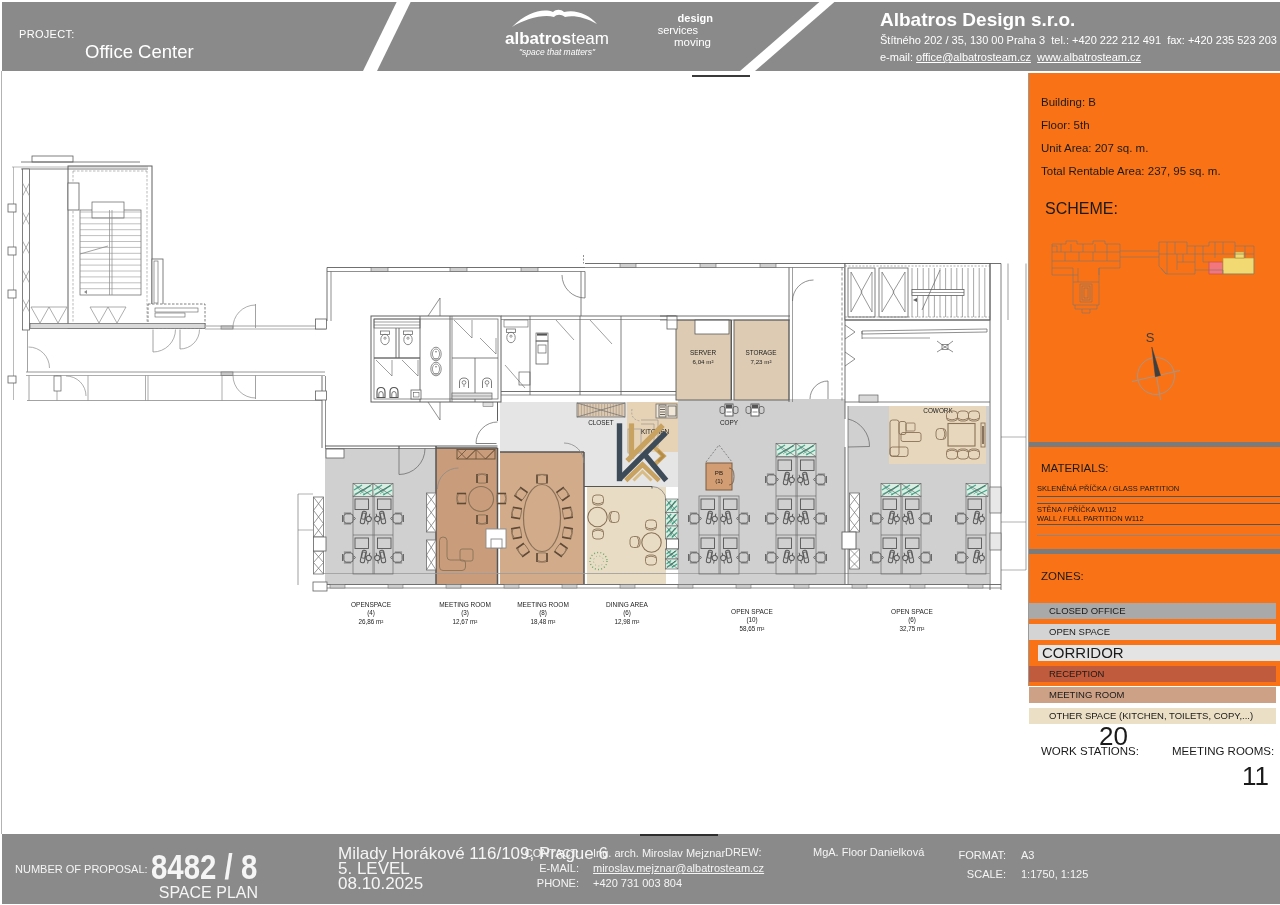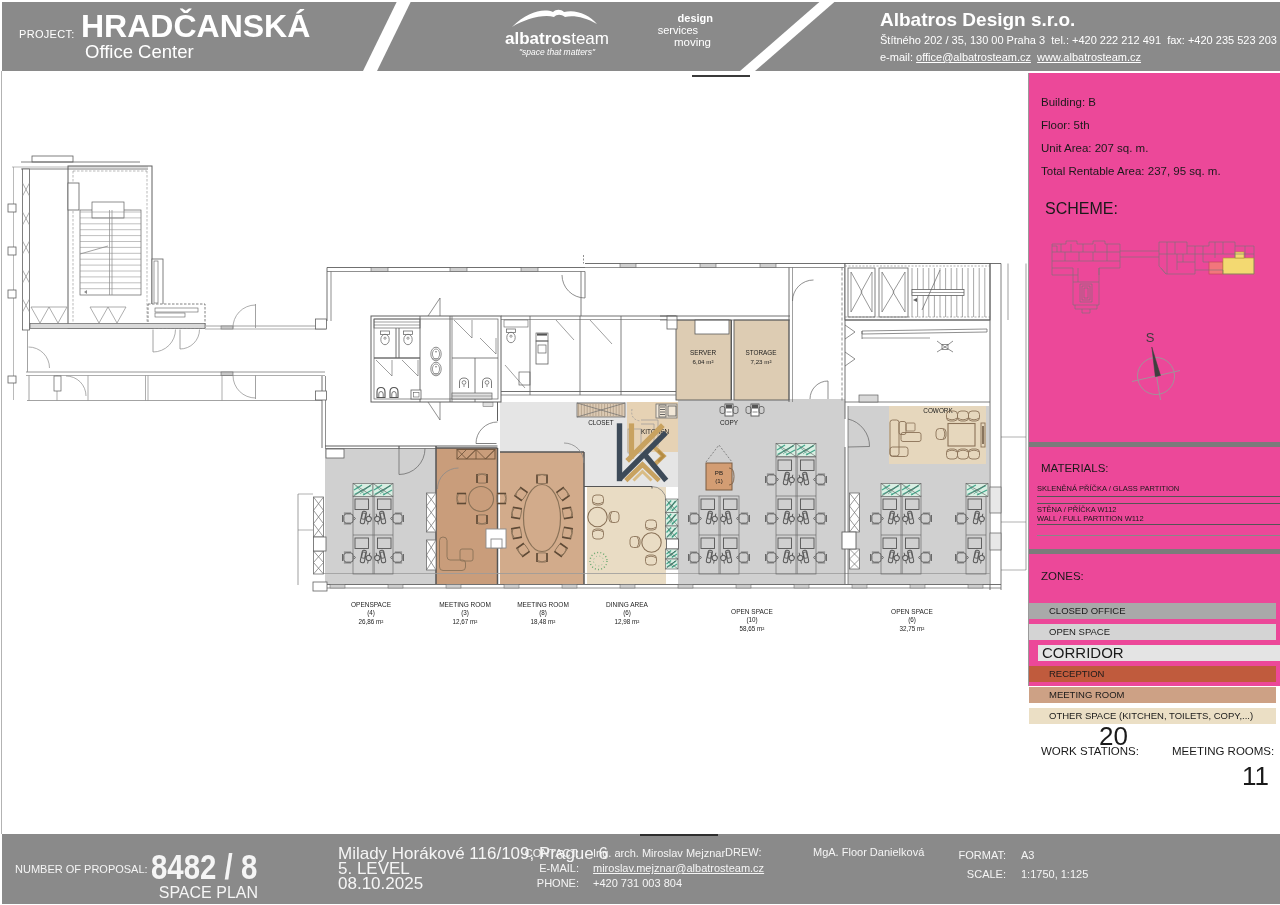--- a/index.html
+++ b/index.html
@@ -1220,21 +1220,20 @@
     </svg>
 
 <div class="abs" style="left:2px;top:2px;width:1278px;height:69px;background:#8a8a8a;overflow:hidden">
 
   <div class="abs" style="left:361px;top:0;width:14px;height:69px;background:#fff;transform:skewX(-26deg);transform-origin:bottom left"></div>
 
   <div class="abs" style="left:738px;top:0;width:15px;height:69px;background:#fff;transform:skewX(-49deg);transform-origin:bottom left"></div>
 
   <div class="abs" style="left:17px;top:26px;font-size:11px;color:#fff;letter-spacing:0.3px">PROJECT:</div>
 
-  <div class="abs" style="left:79px;top:5.5px;font-size:32px;font-weight:bold;color:#fff">HRADČANSKÁ</div>
   <div class="abs" style="left:83px;top:39px;font-size:18.5px;font-weight:normal;color:#fff">Office Center</div>
 
   <div class="abs" style="left:455px;top:0;width:200px;height:69px;text-align:center">
     <svg width="200" height="69" viewBox="0 0 200 69">
 
       <path d="M 55 25 C 70 10 86 6 96 10 C 99 7 104 7 107 10 C 118 7 132 12 140 22 C 128 15 116 13 108 15 C 104 12 100 12 97 15 C 86 12 68 17 55 25 Z" fill="#fff"></path>
     </svg>
     <div class="abs" style="left:0;top:27px;width:200px;font-size:17px;color:#fff"><b>albatros</b>team</div>
     <div class="abs" style="left:0;top:45px;width:200px;font-size:8.5px;font-style:italic;color:#fff">"space that matters"</div>
   </div>
@@ -1247,21 +1246,21 @@
 
   <div class="abs" style="left:878px;top:7px;color:#fff">
     <div style="font-size:19px;font-weight:bold">Albatros Design s.r.o.</div>
     <div style="font-size:11px;margin-top:3px">Štítného 202 / 35, 130 00 Praha 3&nbsp; tel.: +420 222 212 491&nbsp; fax: +420 235 523 203</div>
     <div style="font-size:11px;margin-top:5px">e-mail: <span style="text-decoration:underline">office@albatrosteam.cz</span>&nbsp; <span style="text-decoration:underline">www.albatrosteam.cz</span></div>
   </div>
 </div>
 
 <div class="abs" style="left:692px;top:75px;width:58px;height:1.5px;background:#3a3a3a"></div>
 
-<div class="abs" style="left:1028px;top:73px;width:252px;height:613px;background:#ec4899;border-left:1px solid #9a9a9a">
+<div class="abs" style="left:1028px;top:73px;width:252px;height:613px;background:#f97316;border-left:1px solid #9a9a9a">
 
   <div class="abs" style="left:12px;top:23px;font-size:11.5px;color:#1a1a1a">Building: B</div>
   <div class="abs" style="left:12px;top:46px;font-size:11.5px;color:#1a1a1a">Floor: 5th</div>
   <div class="abs" style="left:12px;top:69px;font-size:11.5px;color:#1a1a1a">Unit Area: 207 sq. m.</div>
   <div class="abs" style="left:12px;top:92px;font-size:11.5px;color:#1a1a1a">Total Rentable Area: 237, 95 sq. m.</div>
 
   <div class="abs" style="left:16px;top:127px;font-size:16px;color:#1a1a1a">SCHEME:</div>
 
   <div class="abs" style="left:20px;top:165px"><svg width="212" height="78" viewBox="0 0 212 78">
 <g stroke="#777777" stroke-width="0.6" fill="none">

